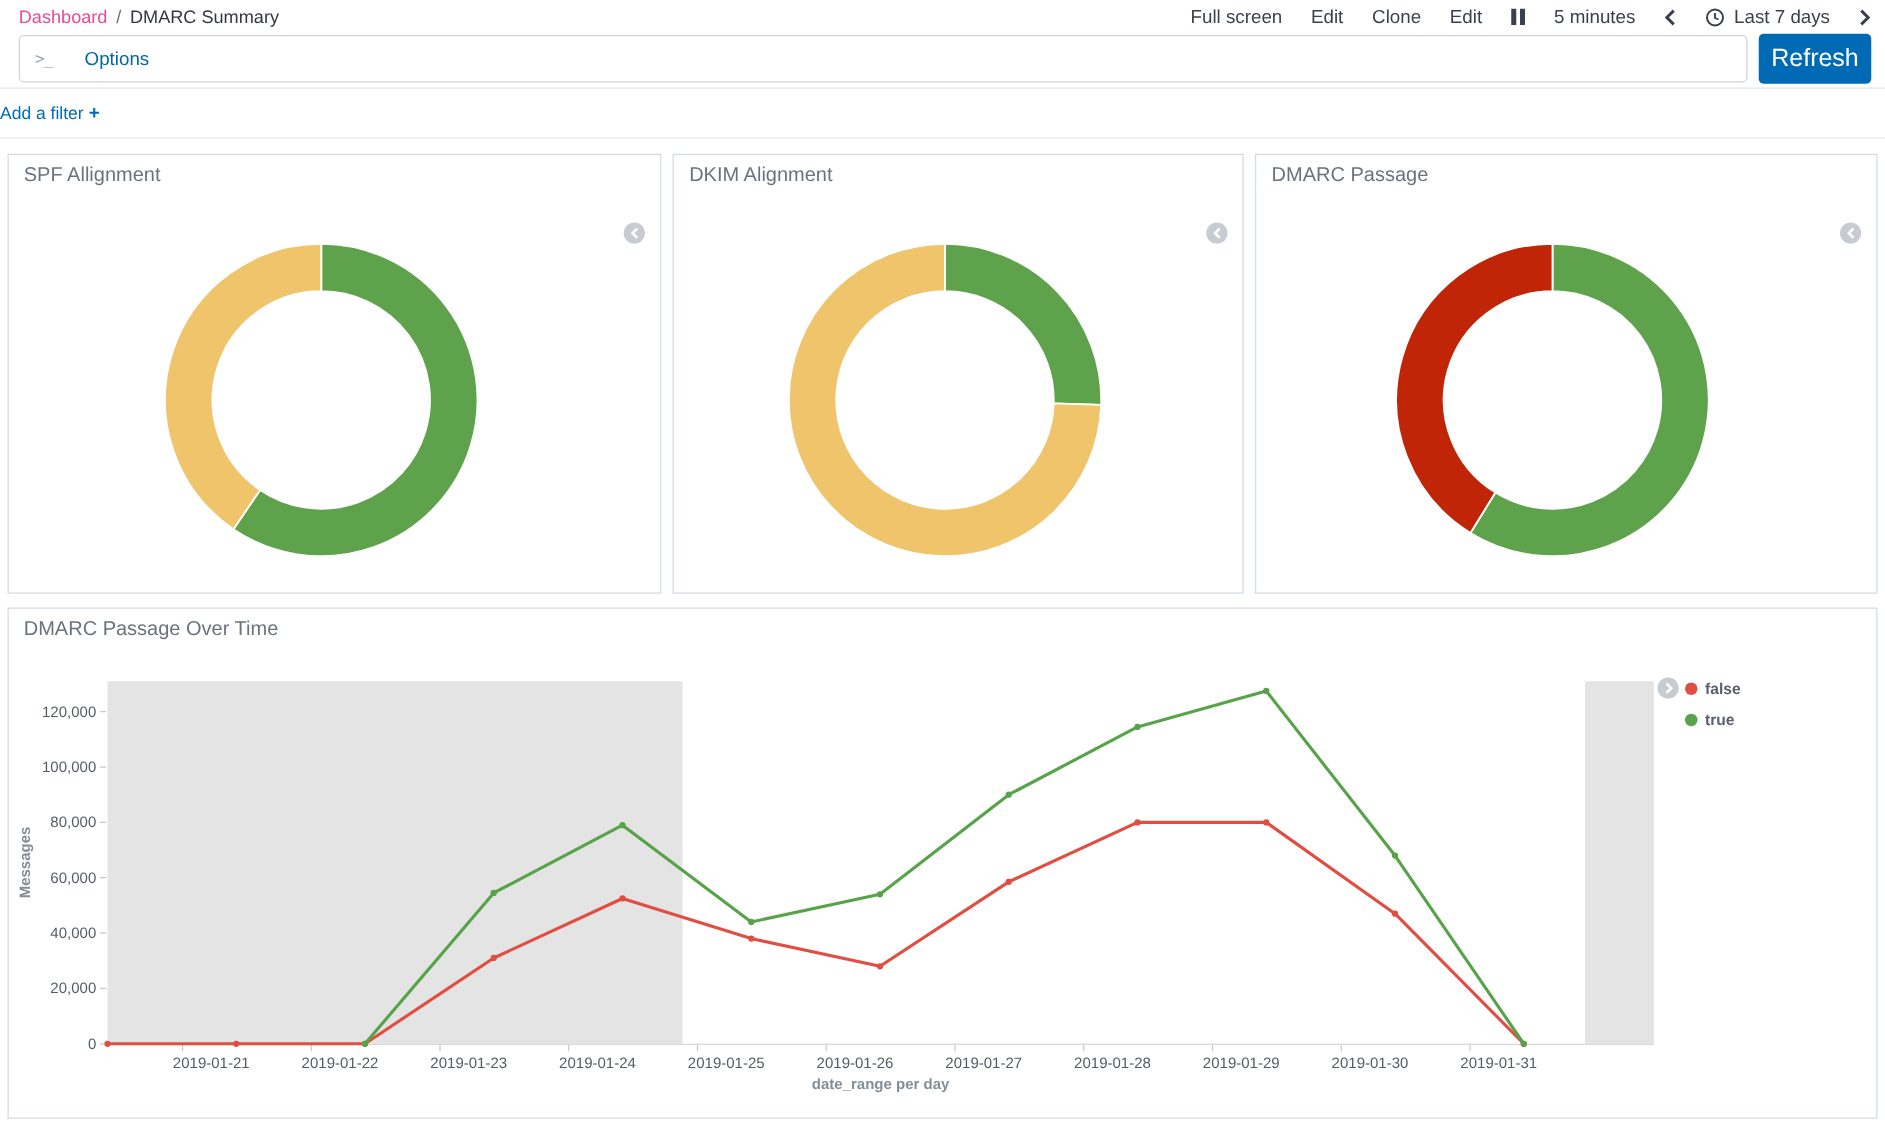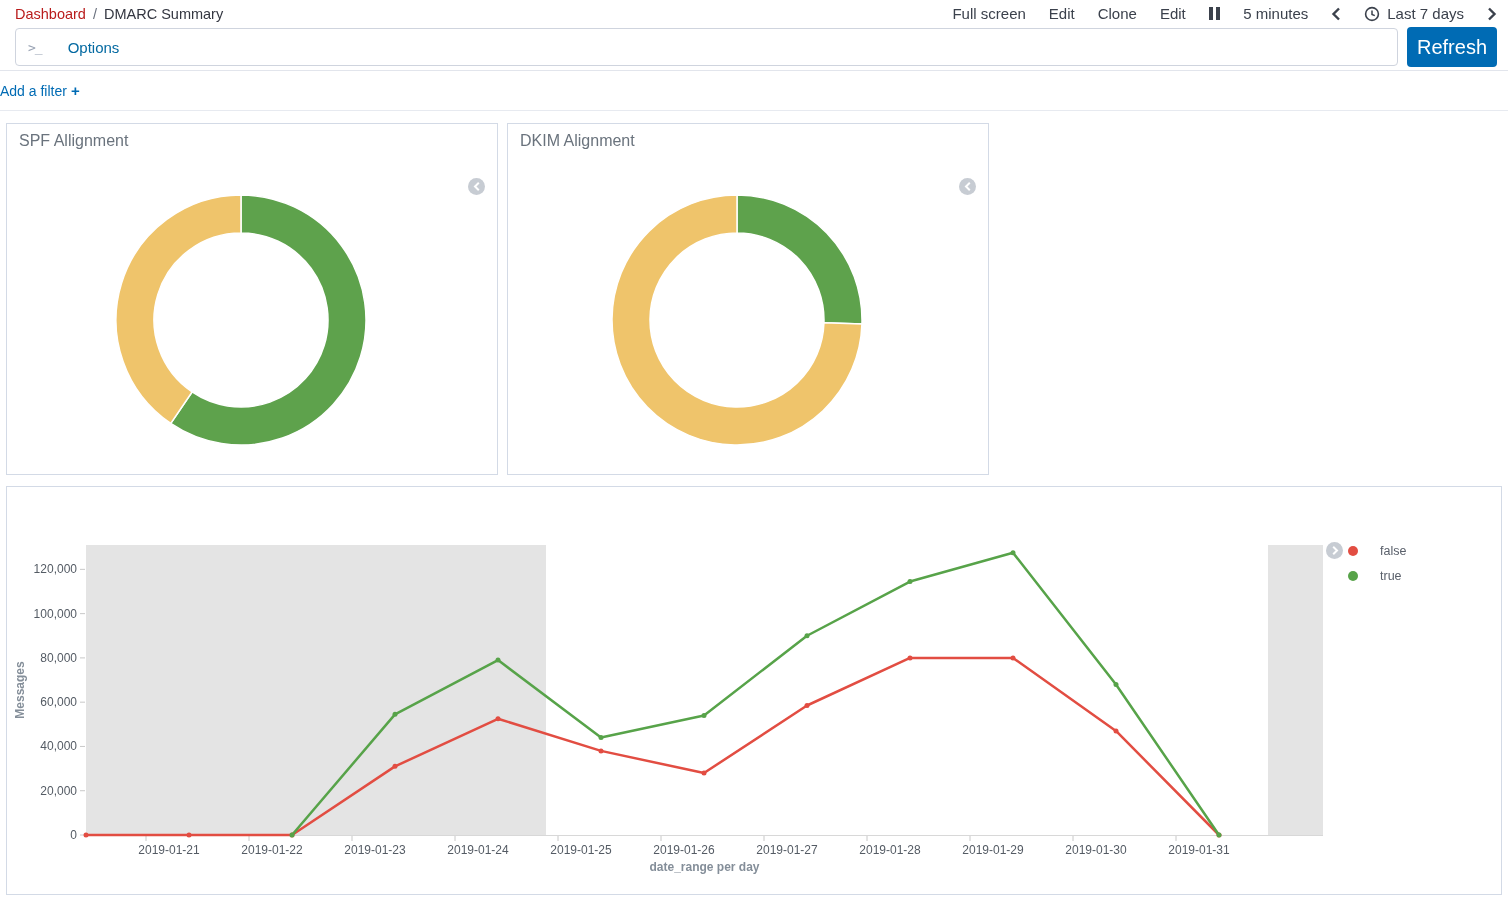--- a/index.html
+++ b/index.html
@@ -8,21 +8,21 @@
     width:1508px; height:898px; overflow:hidden;
     font-family:"Liberation Sans", sans-serif;
     background:#fff; color:#343741;
   }
   
   .topbar {
     height:24px; display:flex; justify-content:space-between; align-items:center;
     padding:3px 11px 0 15px;
   }
   .breadcrumb { font-size:14.5px; display:flex; align-items:center; }
-  .breadcrumb .crumb-link { color:#b91c1c; cursor:pointer; text-decoration:none; }
+  .breadcrumb .crumb-link { color:#ec4899; cursor:pointer; text-decoration:none; }
   .breadcrumb .sep { color:#69707D; margin:0 7px; }
   .breadcrumb .current { color:#343741; }
   .topmenu { display:flex; align-items:center; gap:23px; font-size:15px; color:#3B414C; }
   .topmenu .item { cursor:pointer; display:flex; align-items:center; gap:7px; white-space:nowrap; }
   .pause-icon { display:inline-flex; gap:3.5px; cursor:pointer; }
   .pause-icon i { display:block; width:4px; height:13px; background:#3B414C; }
   .chev-btn { display:inline-flex; align-items:center; cursor:pointer; background:none; border:none; padding:0; }
   
   .querybar {
     height:47px; display:flex; align-items:center;
@@ -55,39 +55,39 @@
   .addfilter { color:#006BB4; cursor:pointer; }
   .addfilter .plus { font-weight:700; font-size:15px; margin-left:4px; }
   
   .dashboard { padding:12px 6px 0; display:flex; flex-direction:column; gap:11px; }
   .row1 { display:flex; gap:9px; }
   .panel { background:#fff; border:1px solid #D3DAE6; position:relative; }
   .panel h2 {
     margin:0; padding:8px 12px; font-size:16px; font-weight:400; color:#6A737D;
     position:relative; z-index:2;
   }
-  .panel.p-spf   { width:492px; height:352px; }
+  .panel.p-spf   { width:552px; height:352px; }
   .panel.p-dkim  { width:482px; height:352px; }
   .panel.p-dmarc { width:525px; height:352px; }
   .panel.p-line  { width:1496px; height:409px; }
   .donut-svg { position:absolute; top:56px; left:calc(50% - 151px); }
   .panel-toggle {
     position:absolute; top:54px; right:12px; width:17px; height:17px;
     border-radius:50%; background:#C7CCD3; border:none; cursor:pointer;
     display:flex; align-items:center; justify-content:center; padding:0; z-index:3;
   }
   .panel.p-line .panel-toggle { right:auto; left:1319px; top:55px; }
   #lineSvg { position:absolute; top:0; left:0; z-index:1; }
   .legend {
     position:absolute; left:1341px; top:57px; display:flex;
     flex-direction:column; gap:11px; z-index:2;
   }
   .legend-item {
-    display:flex; align-items:center; gap:22px; font-size:12.5px;
-    color:#5A606B; cursor:pointer;
+    display:flex; align-items:center; gap:6px; font-size:12.5px;
+    color:#5A606B; cursor:pointer;font-weight:bold;
   }
   .legend-item .dot { width:10px; height:10px; border-radius:50%; }
 </style>
 </head>
 <body>
 
 <div class="topbar">
   <div class="breadcrumb">
     <a class="crumb-link">Dashboard</a>
     <span class="sep">/</span>
@@ -159,24 +159,37 @@
         <svg width="8" height="9" viewBox="0 0 8 9">
             <polyline points="5.8,0.8 2,4.5 5.8,8.2" fill="none" stroke="#fff" stroke-width="2"></polyline>
           </svg>
       </button>
       <svg class="donut-svg" width="280" height="280" viewBox="0 0 280 280">
           <path d="M140 15A125 125 0 0 1 264.93832004571647 143.92634488476602L226.95707075181866 142.73273603979715A87 87 0 0 0 140 53Z" fill="#5EA24C" stroke="#fff" stroke-width="1.5"></path>
           <path d="M264.93832004571647 143.92634488476602A125 125 0 1 1 139.99781833843514 15.000000019038595L139.99848156355085 53.000000013250855A87 87 0 1 0 226.95707075181866 142.73273603979715Z" fill="#EFC46B" stroke="#fff" stroke-width="1.5"></path>
         </svg>
     </div>
 
+    <div class="panel p-dmarc">
+      <h2>DMARC Passage</h2>
+      <button class="panel-toggle">
+        <svg width="8" height="9" viewBox="0 0 8 9">
+            <polyline points="5.8,0.8 2,4.5 5.8,8.2" fill="none" stroke="#fff" stroke-width="2"></polyline>
+          </svg>
+      </button>
+      <svg class="donut-svg" width="280" height="280" viewBox="0 0 280 280">
+          <path d="M140 15A125 125 0 1 1 74.35317125483802 246.37431022433645L94.30980719336726 214.03651991613816A87 87 0 1 0 140 53Z" fill="#5EA24C" stroke="#fff" stroke-width="1.5"></path>
+          <path d="M74.35317125483802 246.37431022433645A125 125 0 0 1 139.99781833843514 15.000000019038595L139.99848156355085 53.000000013250855A87 87 0 0 0 94.30980719336726 214.03651991613816Z" fill="#C02508" stroke="#fff" stroke-width="1.5"></path>
+        </svg>
+    </div>
 
   </div>
 
   <div class="panel p-line">
+    <h2>DMARC Passage Over Time</h2>
     <svg id="lineSvg" width="1494" height="407" viewBox="0 0 1494 407">
         <rect x="79" y="58" width="460" height="290" fill="#E4E4E4"></rect>
         <rect x="1261" y="58" width="55" height="290" fill="#E4E4E4"></rect>
         <line x1="79" y1="348.5" x2="1316" y2="348.5" stroke="#D8D8D8"></line>
         <line x1="139" y1="349" x2="139" y2="354" stroke="#C8C8C8"></line>
         <text x="162" y="367" text-anchor="middle" fill="#545B64" font-size="12">2019-01-21</text>
         <line x1="242" y1="349" x2="242" y2="354" stroke="#C8C8C8"></line>
         <text x="265" y="367" text-anchor="middle" fill="#545B64" font-size="12">2019-01-22</text>
         <line x1="345" y1="349" x2="345" y2="354" stroke="#C8C8C8"></line>
         <text x="368" y="367" text-anchor="middle" fill="#545B64" font-size="12">2019-01-23</text>

